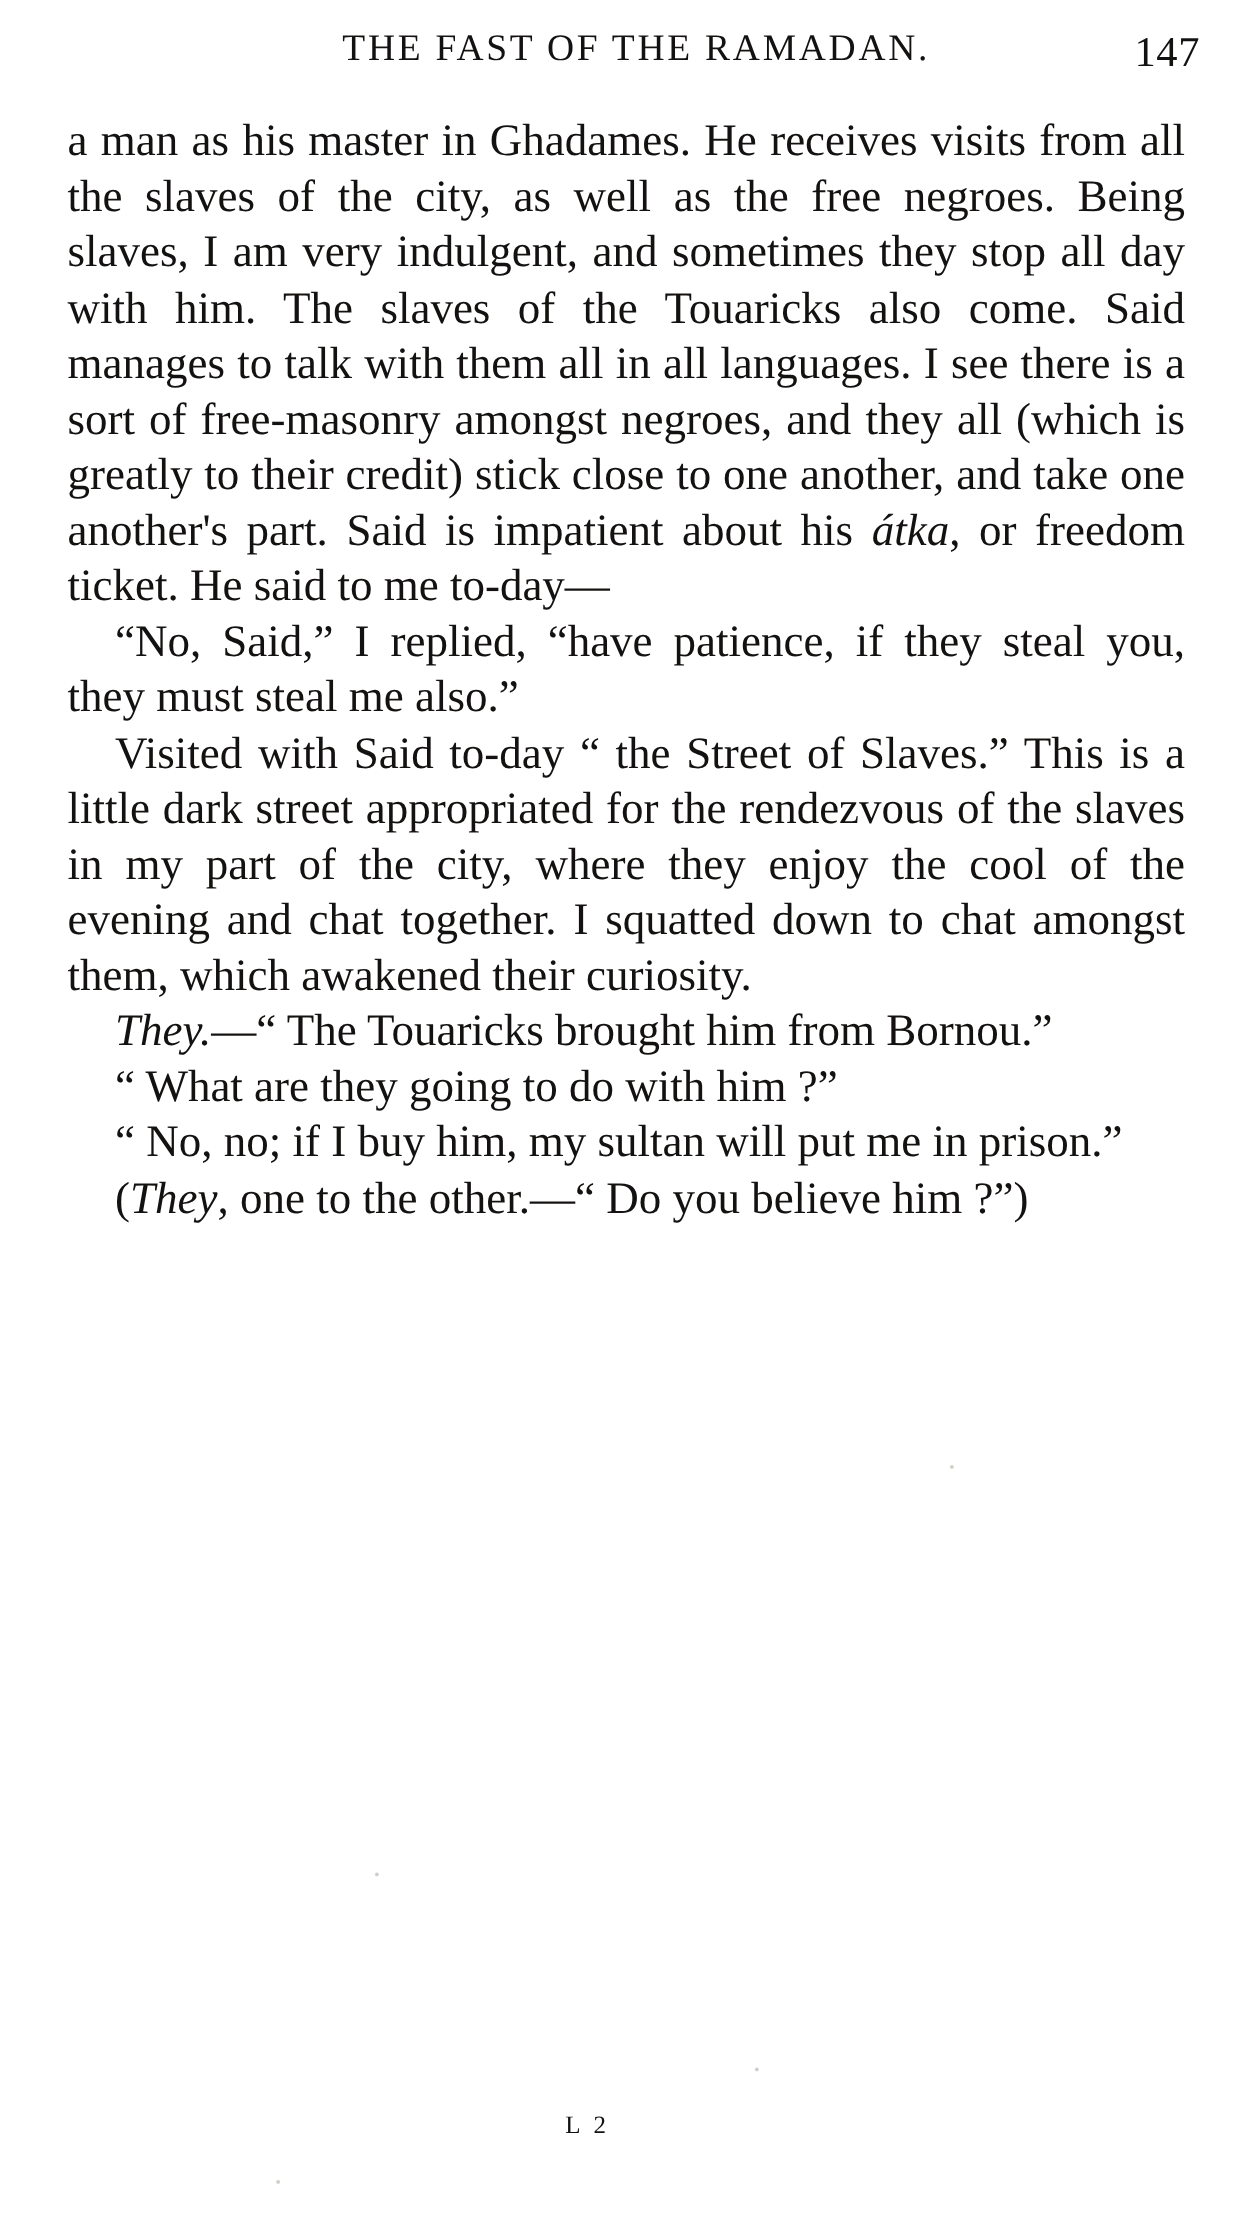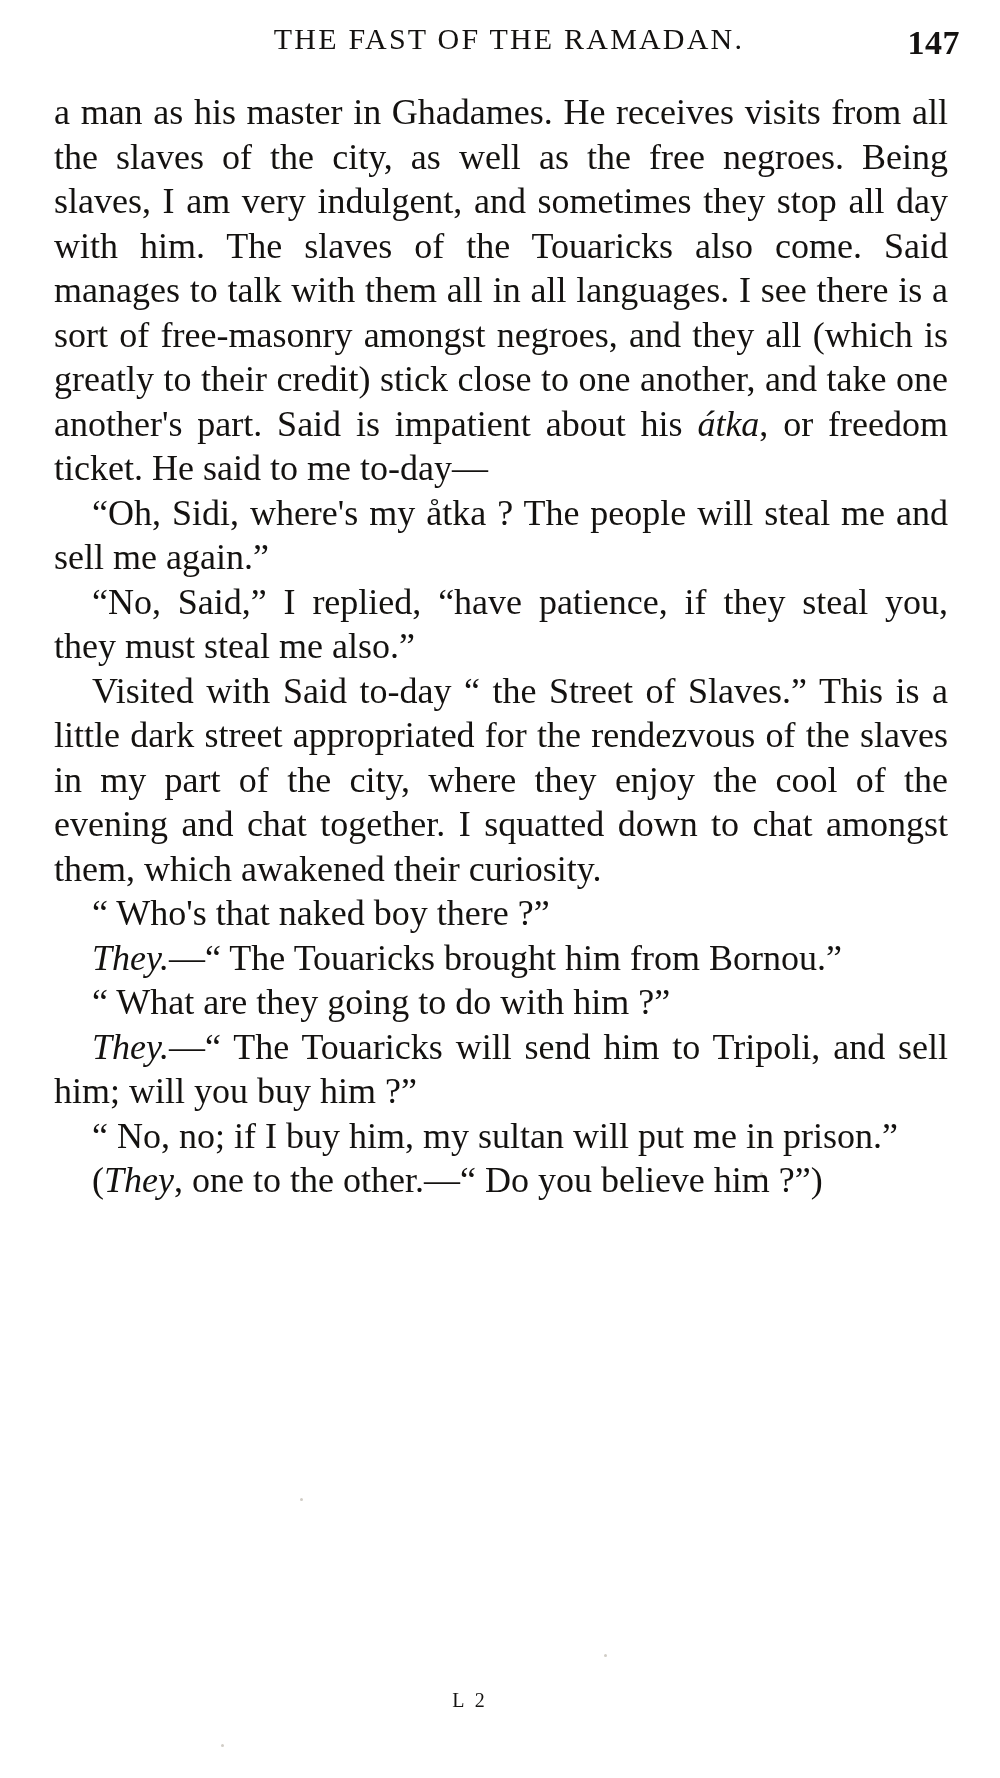--- a/index.html
+++ b/index.html
@@ -37,21 +37,21 @@
     font-weight: 400;
     text-transform: uppercase;
     white-space: nowrap;
     margin-left: 18px;
   }
   .folio {
     position: absolute;
     right: 10px;
     top: 2px;
     font-size: 34px;
-    font-weight: 700;
+    font-weight: 400;
     letter-spacing: 0.5px;
   }
   .body-text {
     margin-top: 10px;
     padding: 0 22px 0 24px;
     font-size: 36px;
     line-height: 44.5px;
   }
   .para {
     margin: 0;
@@ -94,33 +94,30 @@
 
   <div class="header">
     <div class="running-title">THE FAST OF THE RAMADAN.</div>
     <div class="folio">147</div>
   </div>
 
   <div class="body-text">
 
     <p class="para noindent"><span>a man as his master in Ghadames.   He receives visits from all the slaves of the city, as well as the free negroes. Being slaves, I am very indulgent, and sometimes they stop all day with him.   The slaves of the Touaricks also come.   Said manages to talk with them all in all languages.   I see there is a sort of free-masonry amongst negroes, and they all (which is greatly to their credit) stick close to one another, and take one another's part. Said is impatient about his </span><span class="ital">átka</span><span>, or freedom ticket.   He said to me to-day—</span></p>
 
-    <p class="para indent"><span>“Oh, Sidi, where's my åtka ?   The people will steal me and sell me again.”</span></p>
 
     <p class="para indent"><span>“No, Said,” I replied, “have patience, if they steal you, they must steal me also.”</span></p>
 
     <p class="para indent"><span>Visited with Said to-day “ the Street of Slaves.” This is a little dark street appropriated for the rendezvous of the slaves in my part of the city, where they enjoy the cool of the evening and chat together.   I squatted down to chat amongst them, which awakened their curiosity.</span></p>
 
-    <p class="para indent"><span>“ Who's that naked boy there ?”</span></p>
 
     <p class="para indent"><span class="ital">They.</span><span>—“ The Touaricks brought him from Bornou.”</span></p>
 
     <p class="para indent"><span>“ What are they going to do with him ?”</span></p>
 
-    <p class="para indent"><span class="ital">They.</span><span>—“ The Touaricks will send him to Tripoli, and sell him; will you buy him ?”</span></p>
 
     <p class="para indent"><span>“ No, no; if I buy him, my sultan will put me in prison.”</span></p>
 
     <p class="para indent"><span>(</span><span class="ital">They</span><span>, one to the other.—“ Do you believe him ?”)</span></p>
 
 
   </div>
 
   <div class="signature">L 2</div>
 

